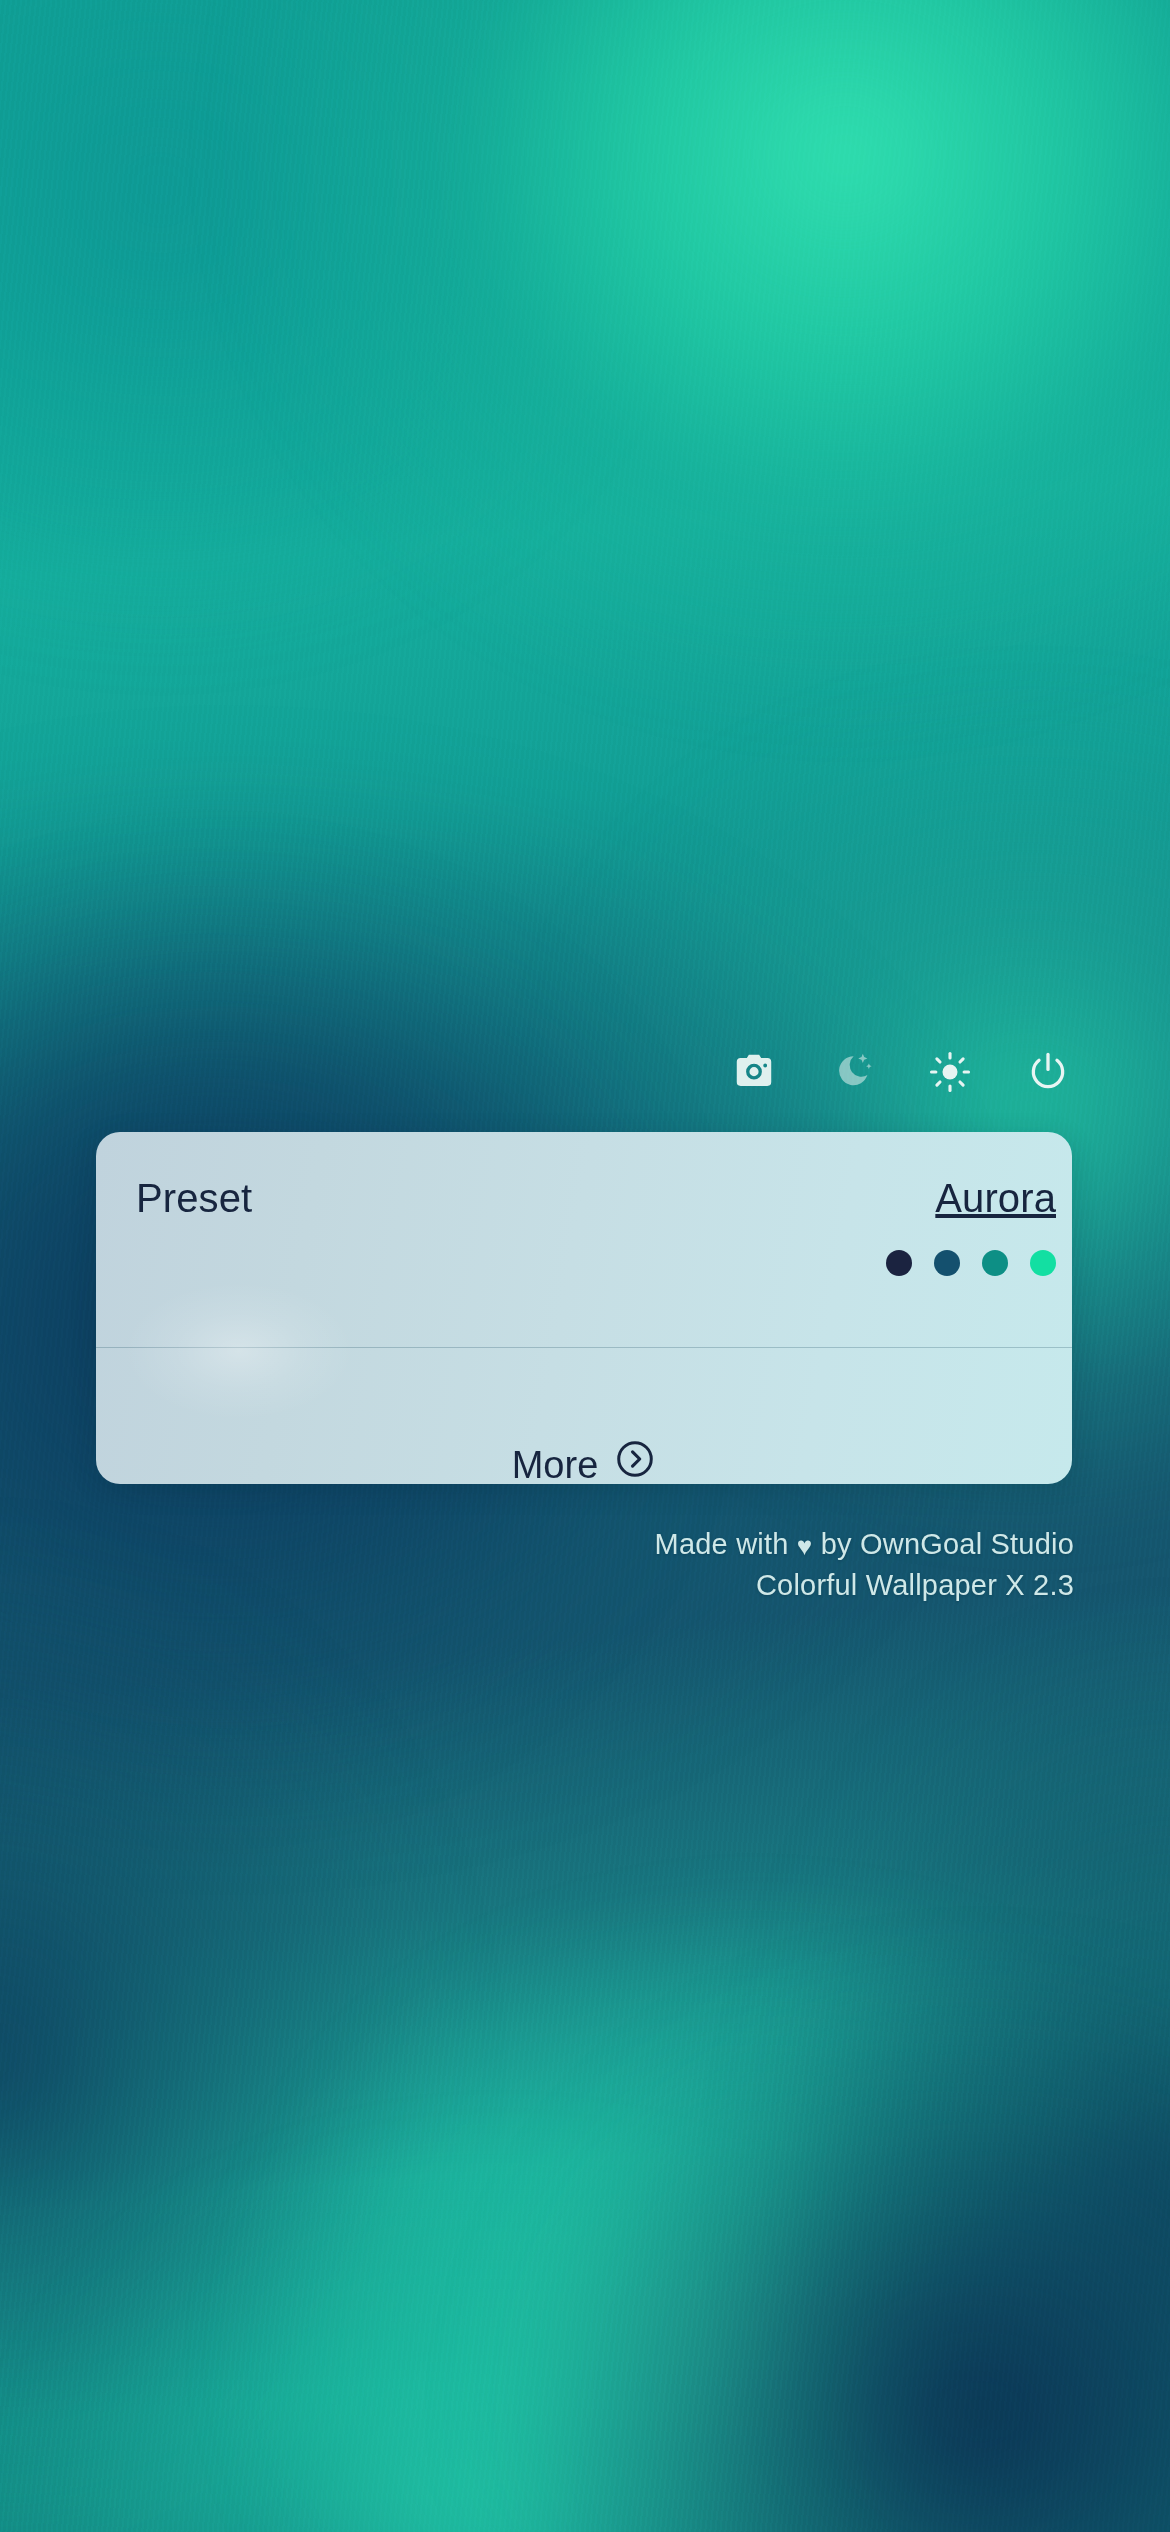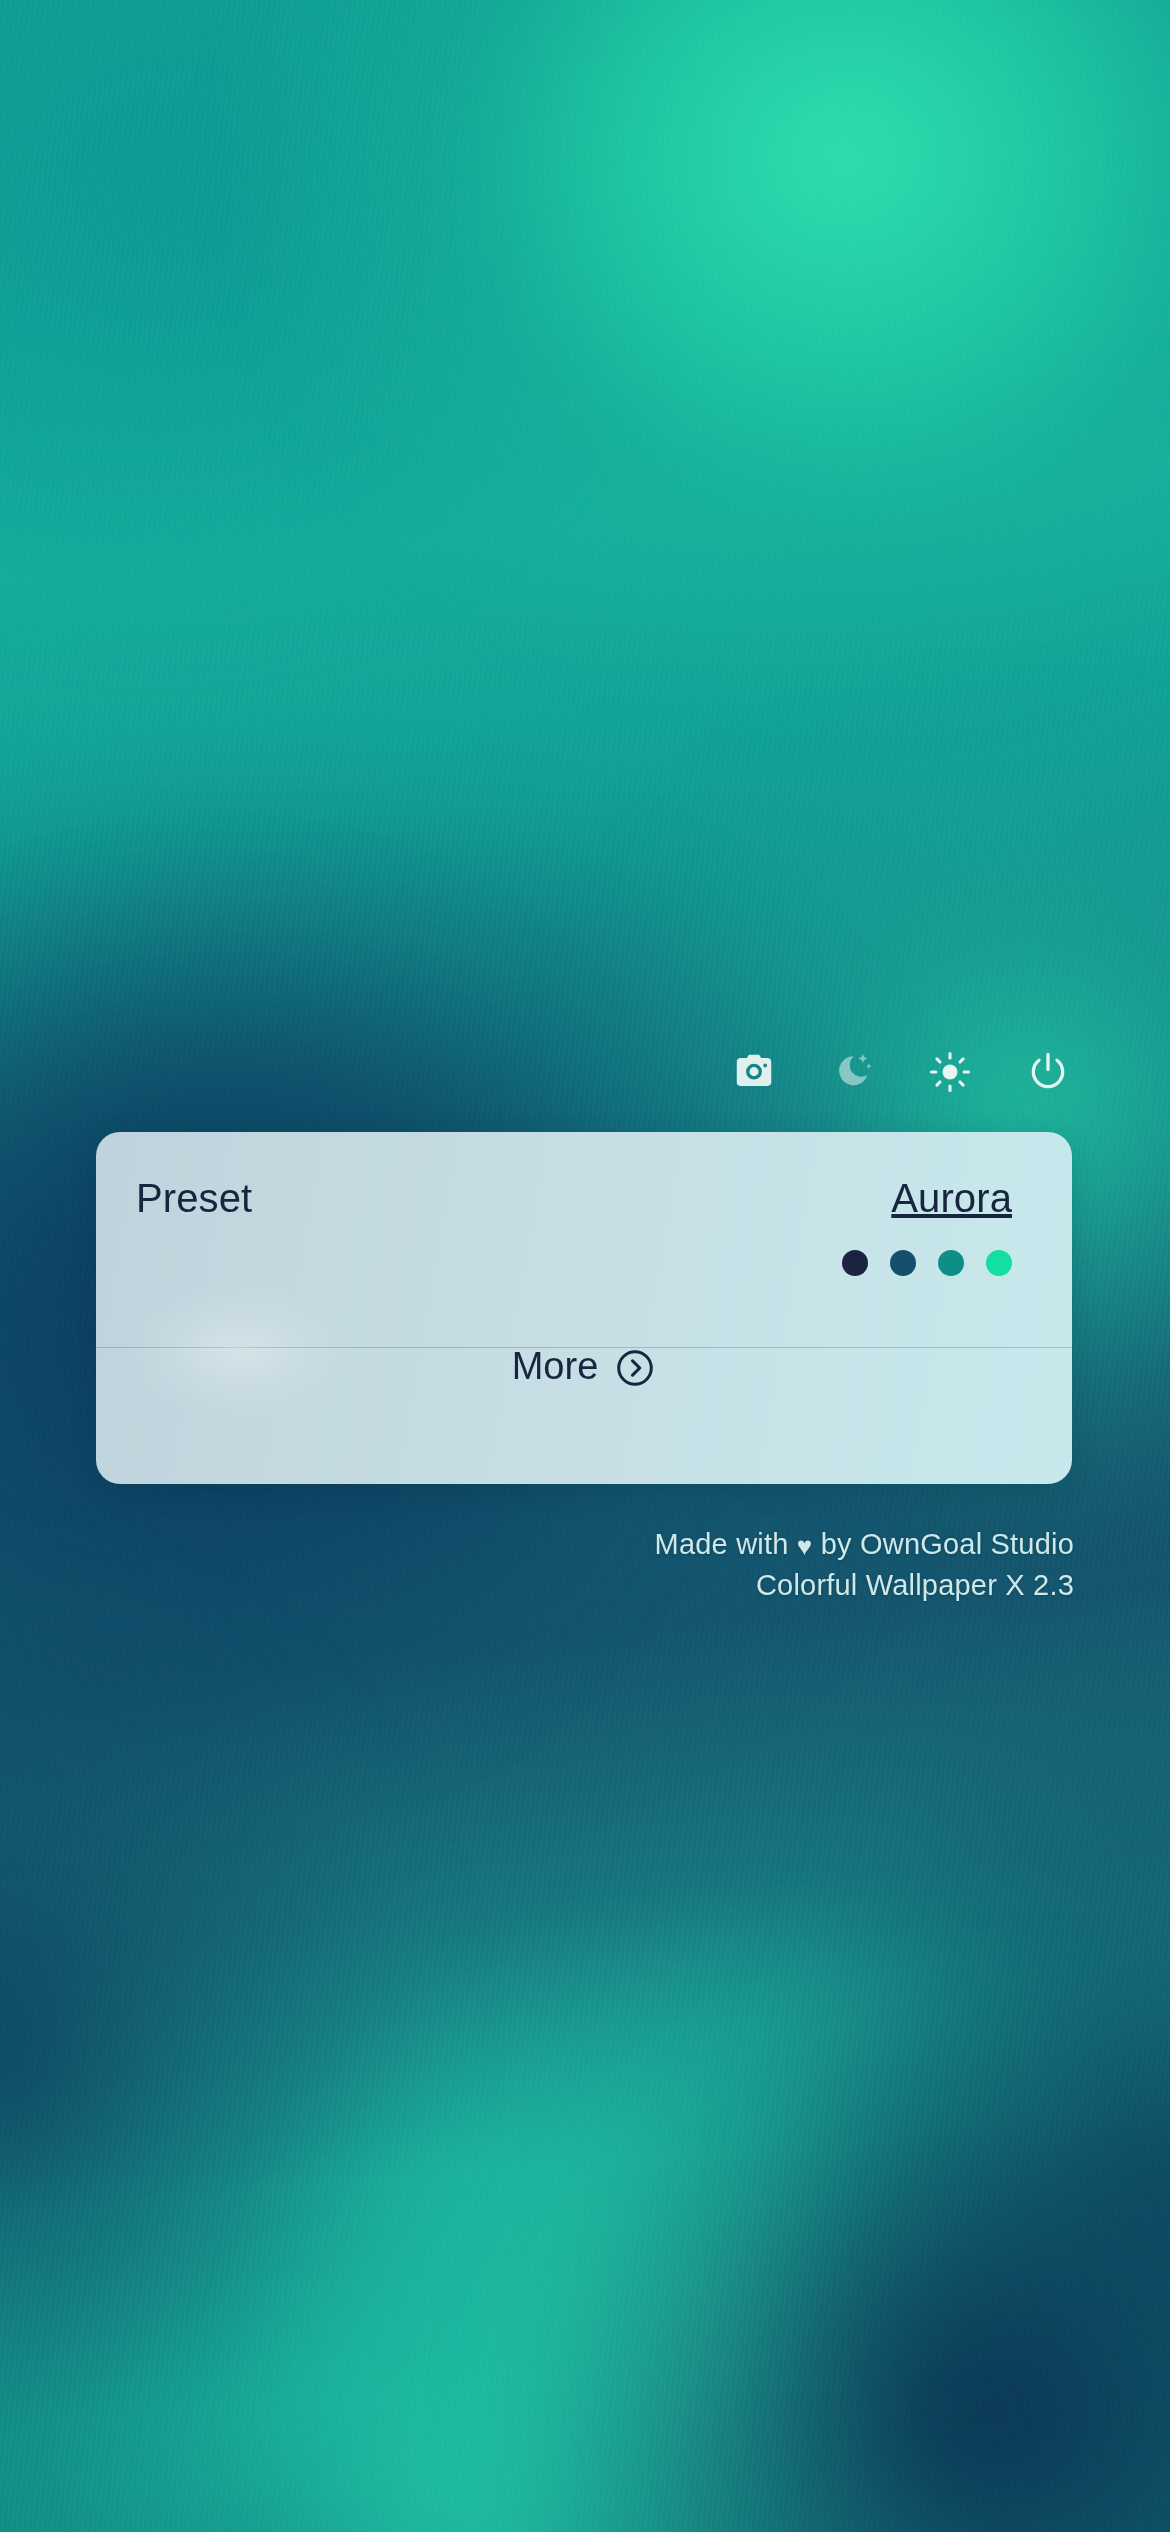--- a/index.html
+++ b/index.html
@@ -216,21 +216,21 @@
     background:radial-gradient(closest-side ellipse at 50% 30%,
       rgba(255,255,255,0.30) 0%,
       rgba(255,255,255,0.10) 55%,
       rgba(255,255,255,0.0) 100%);
     pointer-events:none;
   }
 
   .card-top {
     position:relative;
     height:215px;
-    padding:46px 60px 0 40px;
+    padding:46px 16px 0 40px;
   }
   .row-main {
     display:flex;
     align-items:flex-start;
     justify-content:space-between;
   }
   .preset-label {
     font-size:40px;
     color:#17253f;
     line-height:1;
@@ -264,21 +264,21 @@
     left:0; right:0;
     top:215px;
     height:1px;
     background:rgba(42,88,106,0.28);
   }
 
   .card-bottom {
     position:relative;
     height:137px;
     display:flex;
-    align-items:flex-start;
+    align-items:flex-end;
     justify-content:center;
     gap:16px;
     cursor:pointer;
   }
   .more-label {
     font-size:38px;
     color:#17253f;
     line-height:1;
   }
   .more-icon { display:block; }

